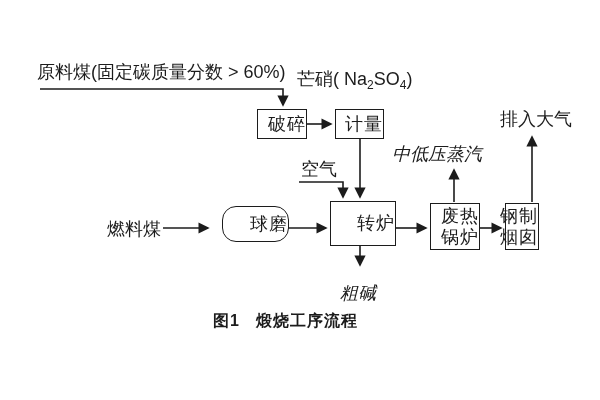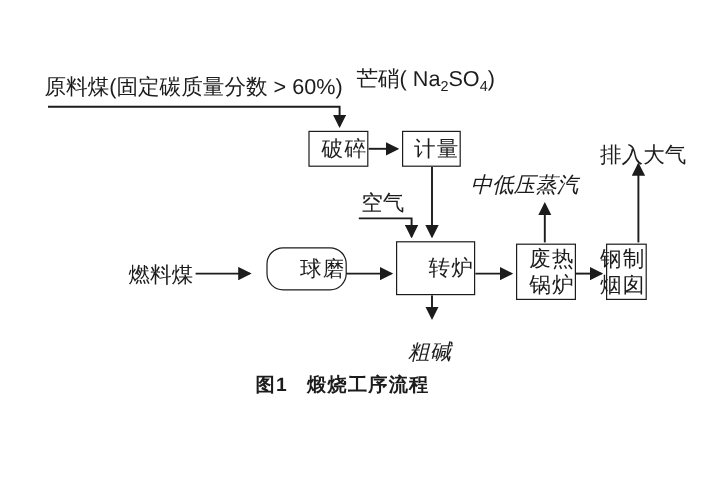--- a/index.html
+++ b/index.html
@@ -94,29 +94,29 @@
       <polyline points="360,246 360,265" marker-end="url(#arr)"></polyline>
 
       <polyline points="454,202 454,170" marker-end="url(#arr)"></polyline>
 
       <polyline points="532,202 532,137" marker-end="url(#arr)"></polyline>
     </g>
   </svg>
 
   <div class="lbl" style="left:37px; top:62px;">原料煤(固定碳质量分数 &gt; 60%)</div>
 
-  <div class="lbl" style="left:297px; top:56px;"><span>芒硝( Na</span><span class="sub">2</span><span>SO</span><span class="sub">4</span><span>)</span></div>
+  <div class="lbl" style="left:297px; top:69px;"><span>芒硝( Na</span><span class="sub">2</span><span>SO</span><span class="sub">4</span><span>)</span></div>
 
   <div class="lbl" style="left:301px; top:159px;">空气</div>
 
   <div class="lbl" style="left:107px; top:219px;">燃料煤</div>
 
   <div class="lbl" style="left:392px; top:144px;font-style:italic;">中低压蒸汽</div>
 
-  <div class="lbl" style="left:500px; top:119px;">排入大气</div>
+  <div class="lbl" style="left:500px; top:109px;">排入大气</div>
 
   <div class="lbl" style="left:340px; top:283px;font-style:italic;">粗碱</div>
 
   <div class="node" style="left:257px; top:109px; width:50px; height:30px;">
     <span>破碎</span>
   </div>
 
   <div class="node" style="left:335px; top:109px; width:49px; height:30px;">
     <span>计量</span>
   </div>

